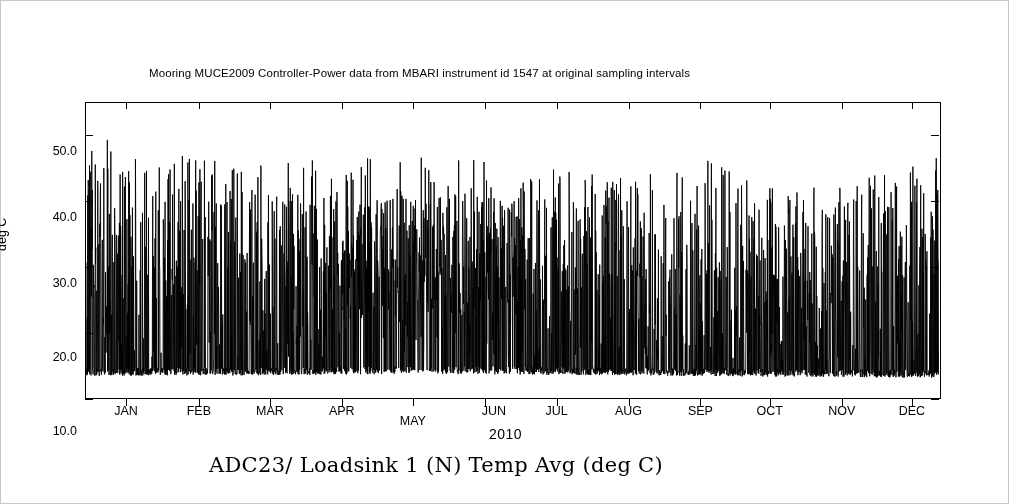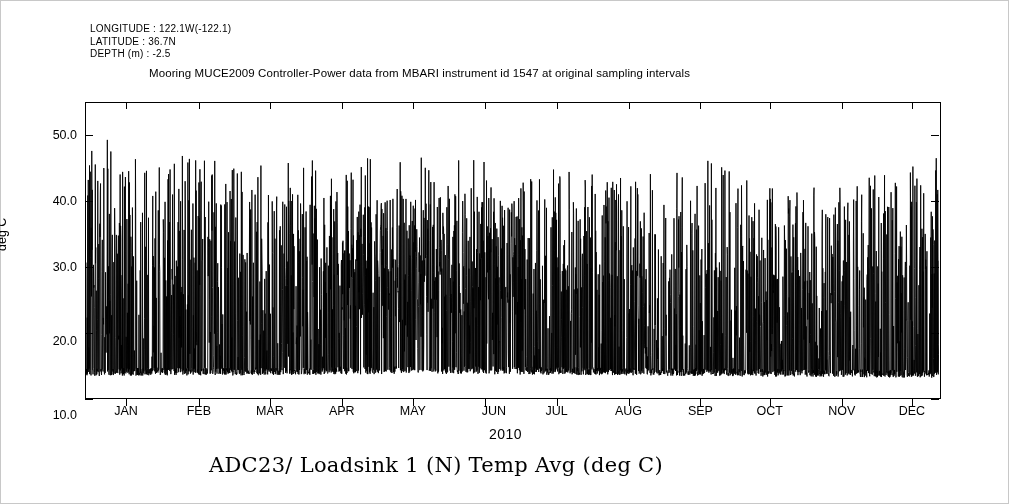--- a/index.html
+++ b/index.html
@@ -64,20 +64,21 @@
   }
   svg.series { display: block; }
   .ytick-label {
     position: absolute;
     font-size: 12.5px;
     text-align: right;
     width: 40px;
     left: 36px;
     transform: translateY(-50%);
     white-space: nowrap;
+    margin-top: 16px;
   }
   .ytick-mark {
     position: absolute;
     left: 84px;
     width: 8px;
     height: 0;
     border-top: 1.5px solid #000;
   }
   .ytick-mark.right {
     left: auto;
@@ -131,25 +132,20 @@
     font-size: 21px;
     font-family: "DejaVu Serif", serif;
     letter-spacing: 0.3px;
   }
 </style>
 </head>
 <body>
 
 <div id="page">
 
-  <div class="meta">
-    <div>LONGITUDE : 122.1W(-122.1)</div>
-    <div>LATITUDE : 36.7N</div>
-    <div>DEPTH (m) : -2.5</div>
-  </div>
 
   <div class="subtitle">Mooring MUCE2009 Controller-Power data from MBARI instrument id 1547 at original sampling intervals</div>
 
   <div class="ytick-label" style="top:414px">10.0</div>
   <div class="ytick-label" style="top:340px">20.0</div>
   <div class="ytick-label" style="top:266px">30.0</div>
   <div class="ytick-label" style="top:200px">40.0</div>
   <div class="ytick-label" style="top:134px">50.0</div>
 
   <div class="ytick-mark" style="top:398px"></div>
@@ -182,21 +178,21 @@
       <div class="xtick-mark top" style="left: 197.848px;"></div>
       <div class="xtick-label" style="left: 197.848px;">FEB</div>
       <div class="xtick-mark" style="left: 268.896px;"></div>
       <div class="xtick-mark top" style="left: 268.896px;"></div>
       <div class="xtick-label" style="left: 268.896px;">MAR</div>
       <div class="xtick-mark" style="left: 340.8px;"></div>
       <div class="xtick-mark top" style="left: 340.8px;"></div>
       <div class="xtick-label" style="left: 340.8px;">APR</div>
       <div class="xtick-mark" style="left: 411.848px;"></div>
       <div class="xtick-mark top" style="left: 411.848px;"></div>
-      <div class="xtick-label" style="left: 411.848px;">MAY</div>
+      <div class="xtick-label" style="left: 411.848px; margin-top: 10px;">MAY</div>
       <div class="xtick-mark" style="left: 483.752px;"></div>
       <div class="xtick-mark top" style="left: 483.752px;"></div>
       <div class="xtick-label" style="left: 493px;">JUN</div>
       <div class="xtick-mark" style="left: 555.656px;"></div>
       <div class="xtick-mark top" style="left: 555.656px;"></div>
       <div class="xtick-label" style="left: 555.656px;">JUL</div>
       <div class="xtick-mark" style="left: 627.56px;"></div>
       <div class="xtick-mark top" style="left: 627.56px;"></div>
       <div class="xtick-label" style="left: 627.56px;">AUG</div>
       <div class="xtick-mark" style="left: 699.464px;"></div>

